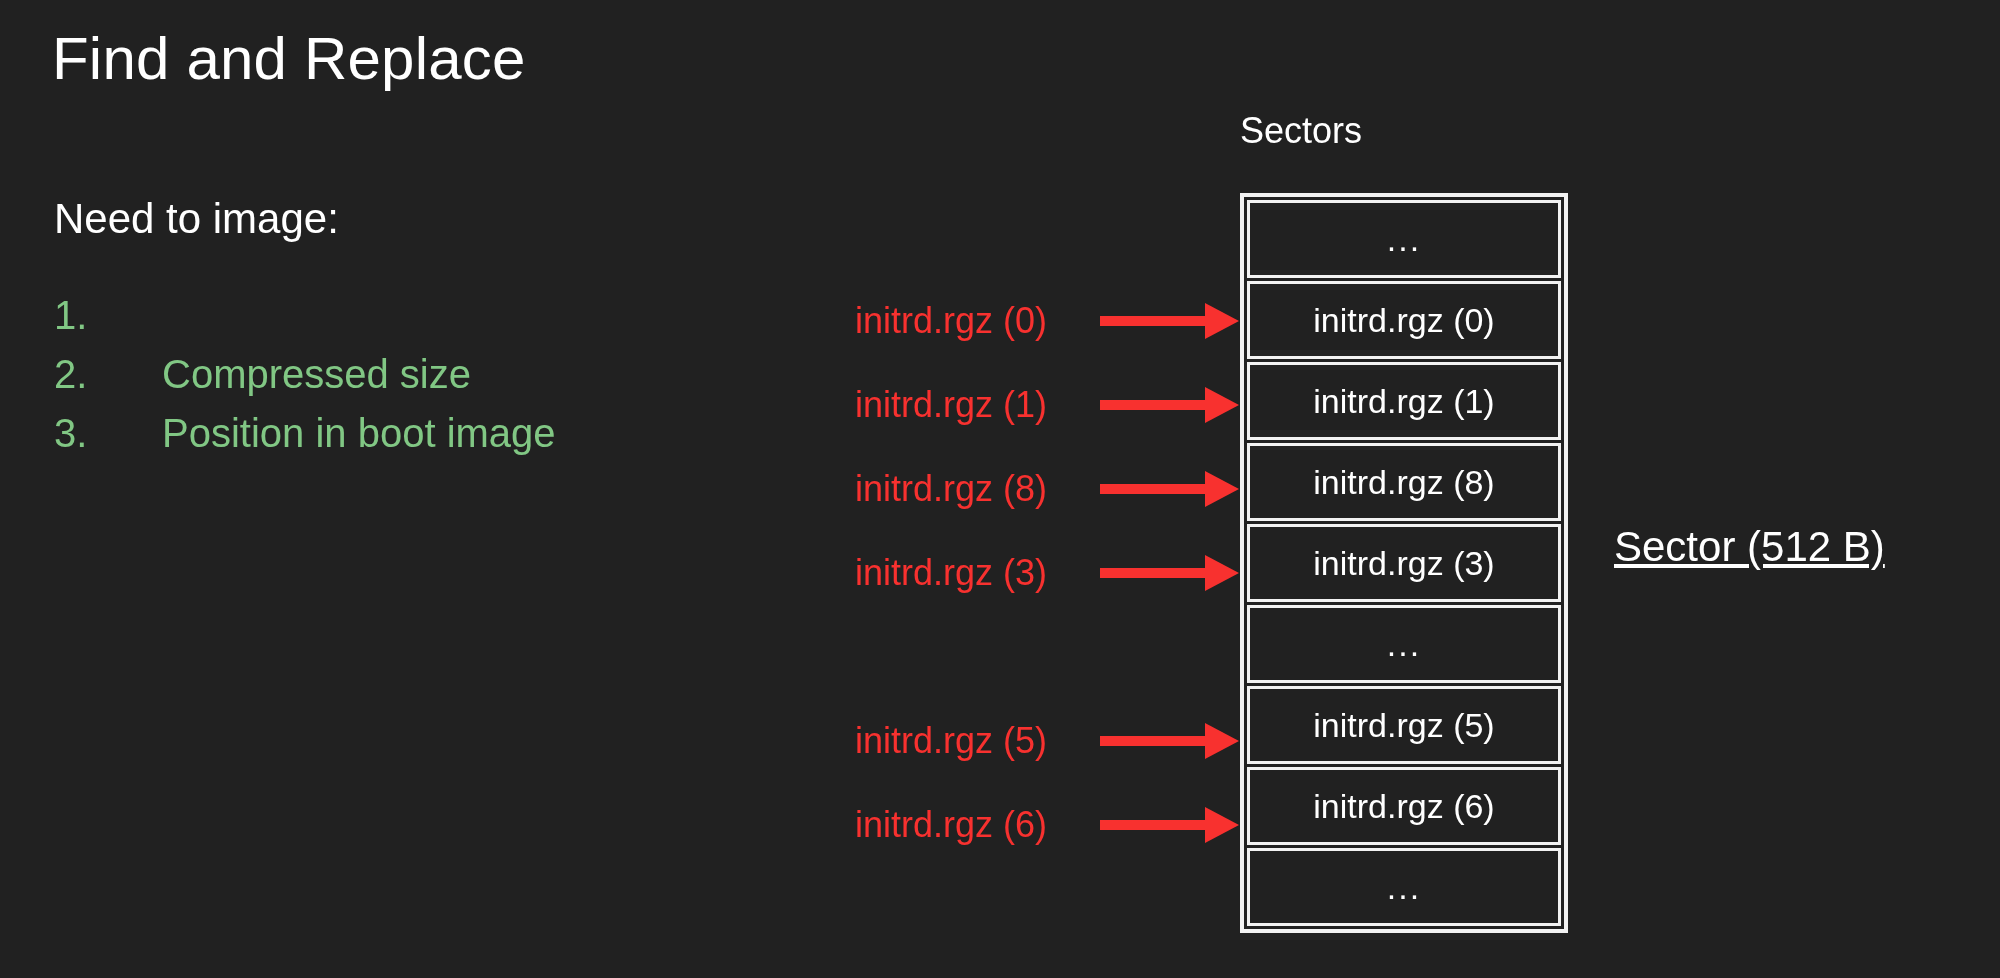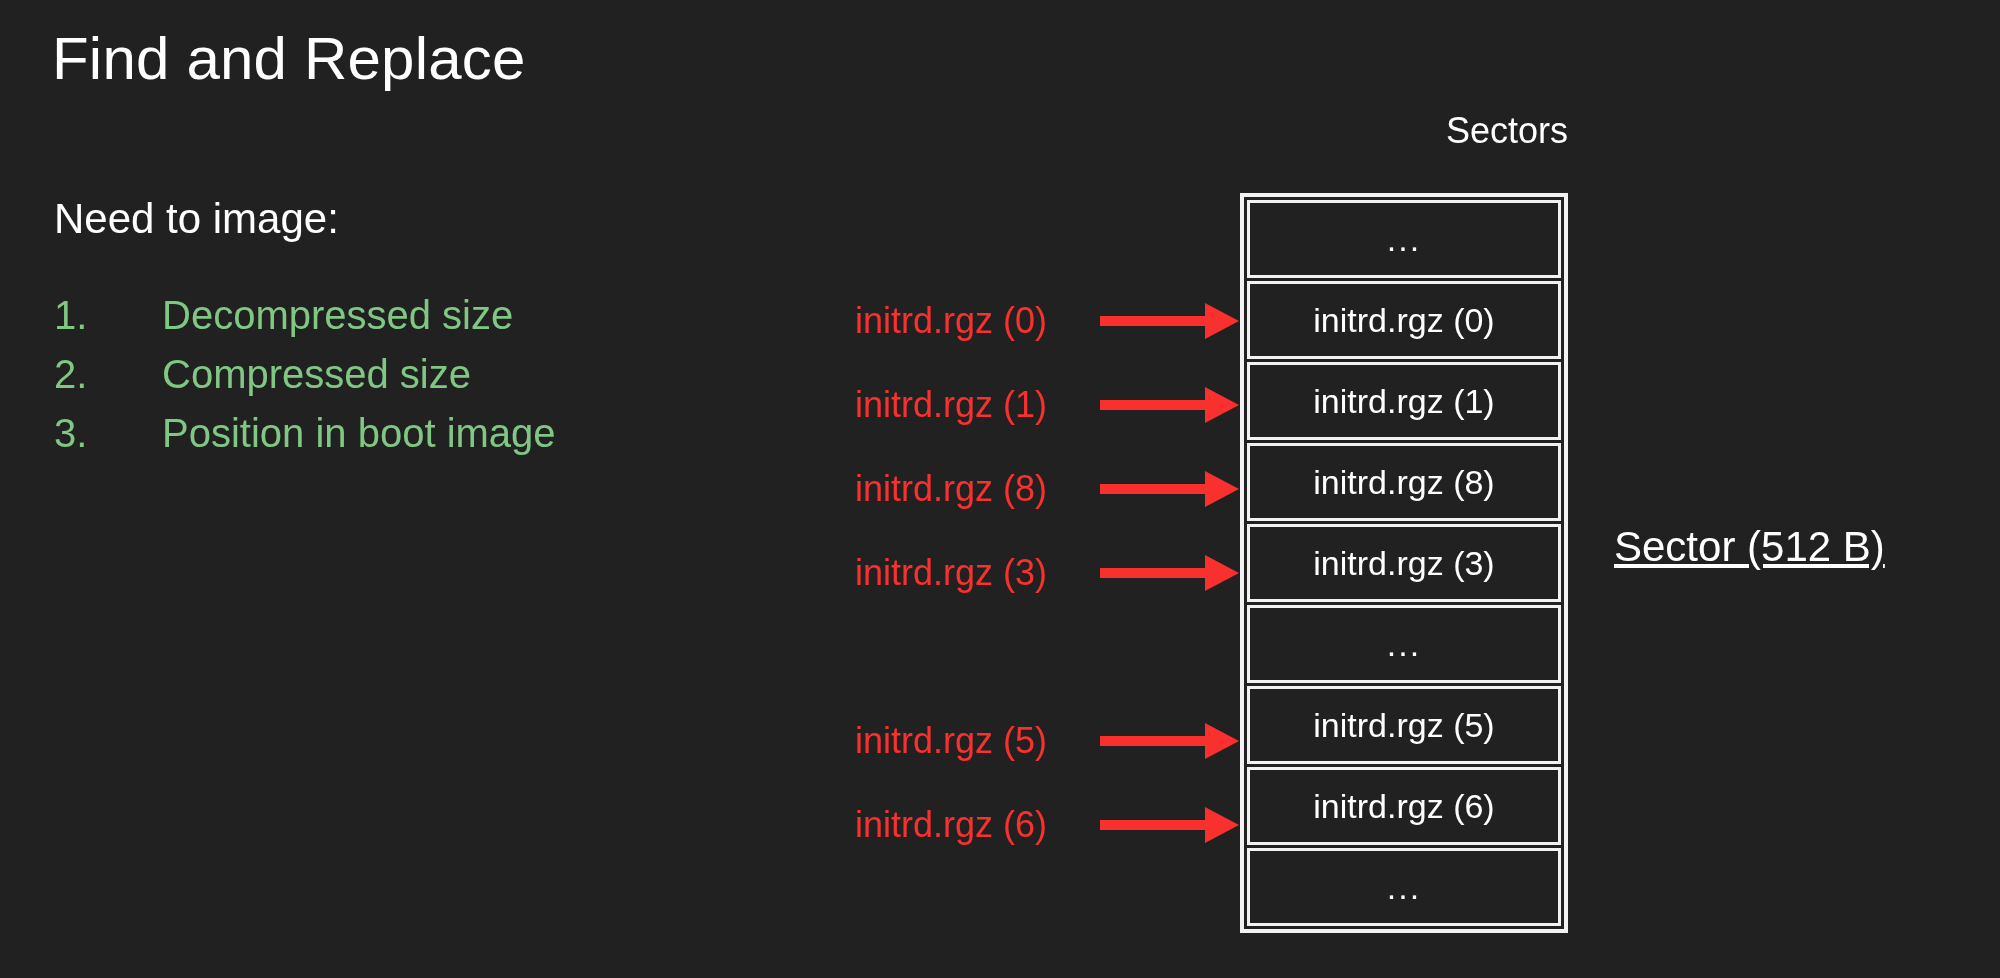--- a/index.html
+++ b/index.html
@@ -57,21 +57,21 @@
     width: 108px;
     flex: 0 0 108px;
   }
   .match-label { flex: 0 0 auto; }
 
   #sectors-heading {
     position: absolute;
     left: 1240px;
     top: 110px;
     width: 328px;
-    text-align: right;
+    text-align: left;
     font-size: 36px;
     color: #ffffff;
     font-weight: 400;
   }
 
   #sector-table {
     position: absolute;
     left: 1240px;
     top: 193px;
     width: 328px;
@@ -148,21 +148,20 @@
 </head>
 <body>
 
 <div id="slide-title">Find and Replace</div>
 
 <div id="need-to-match">Need to image:</div>
 
 <div id="match-list">
     <div class="match-item">
       <span class="match-index">1.</span>
-      <span class="match-label">Decompressed size</span>
     </div>
     <div class="match-item">
       <span class="match-index">2.</span>
       <span class="match-label">Compressed size</span>
     </div>
     <div class="match-item">
       <span class="match-index">3.</span>
       <span class="match-label">Position in boot image</span>
     </div>
   </div>

